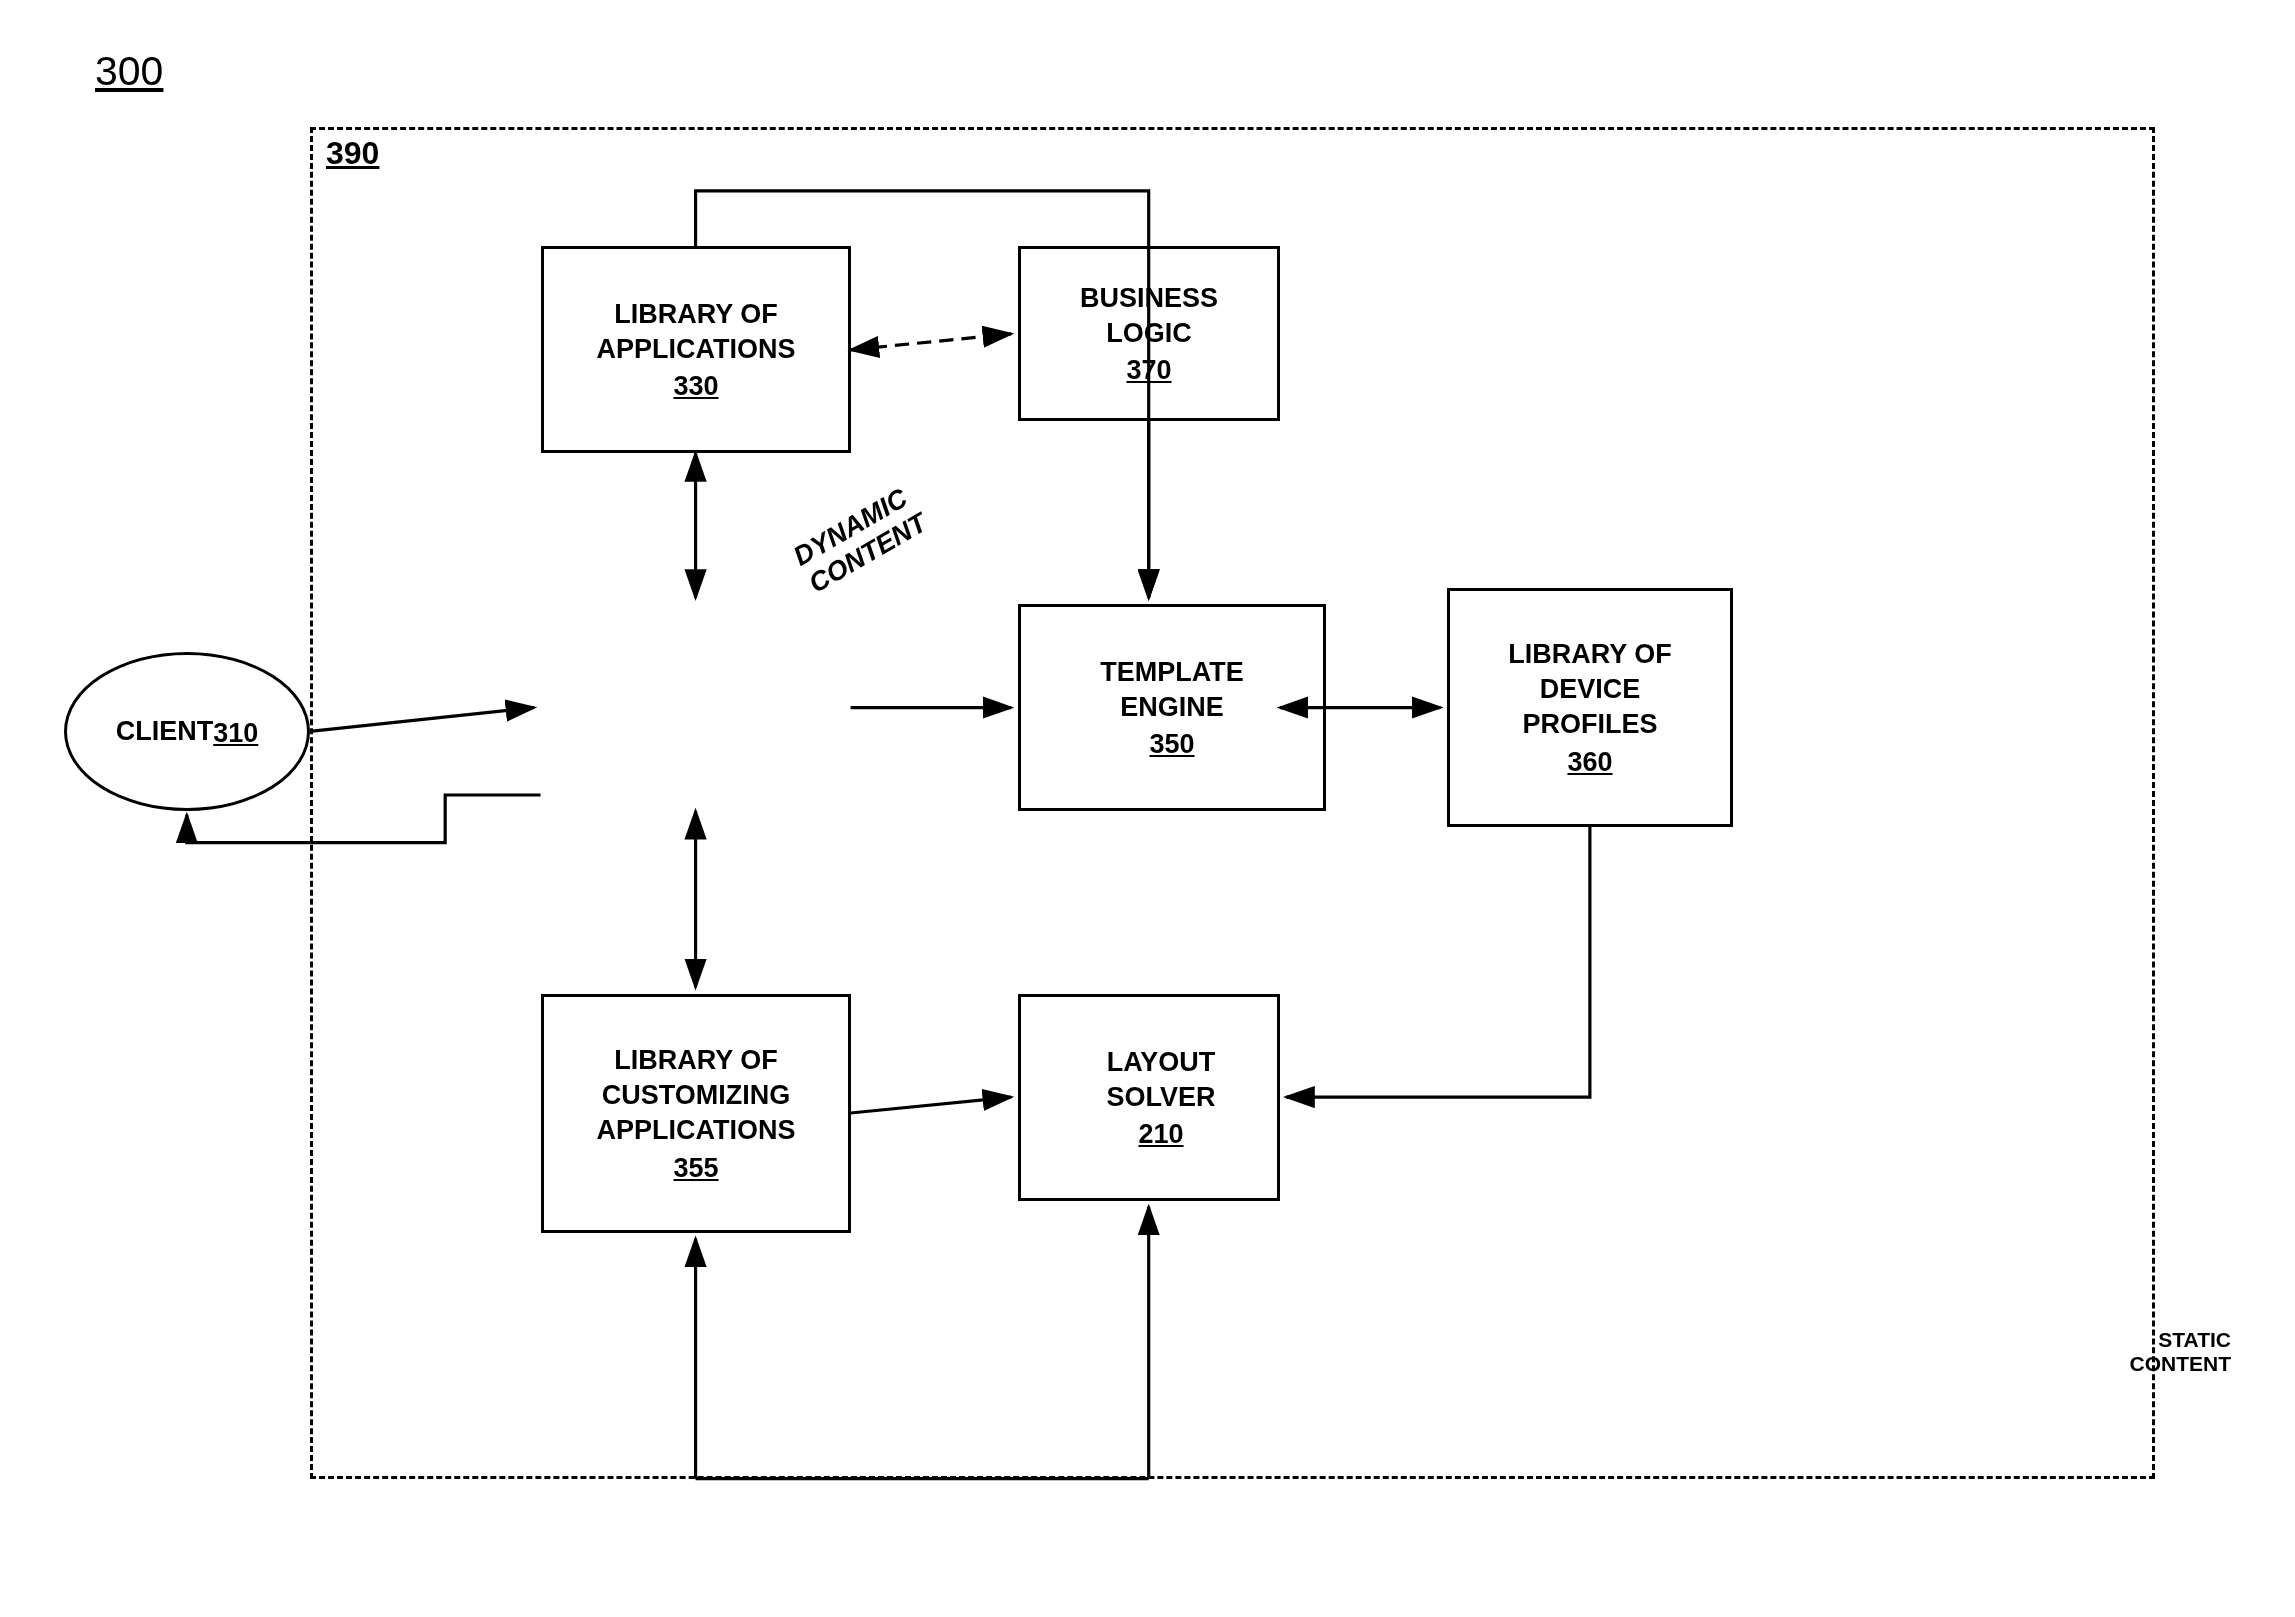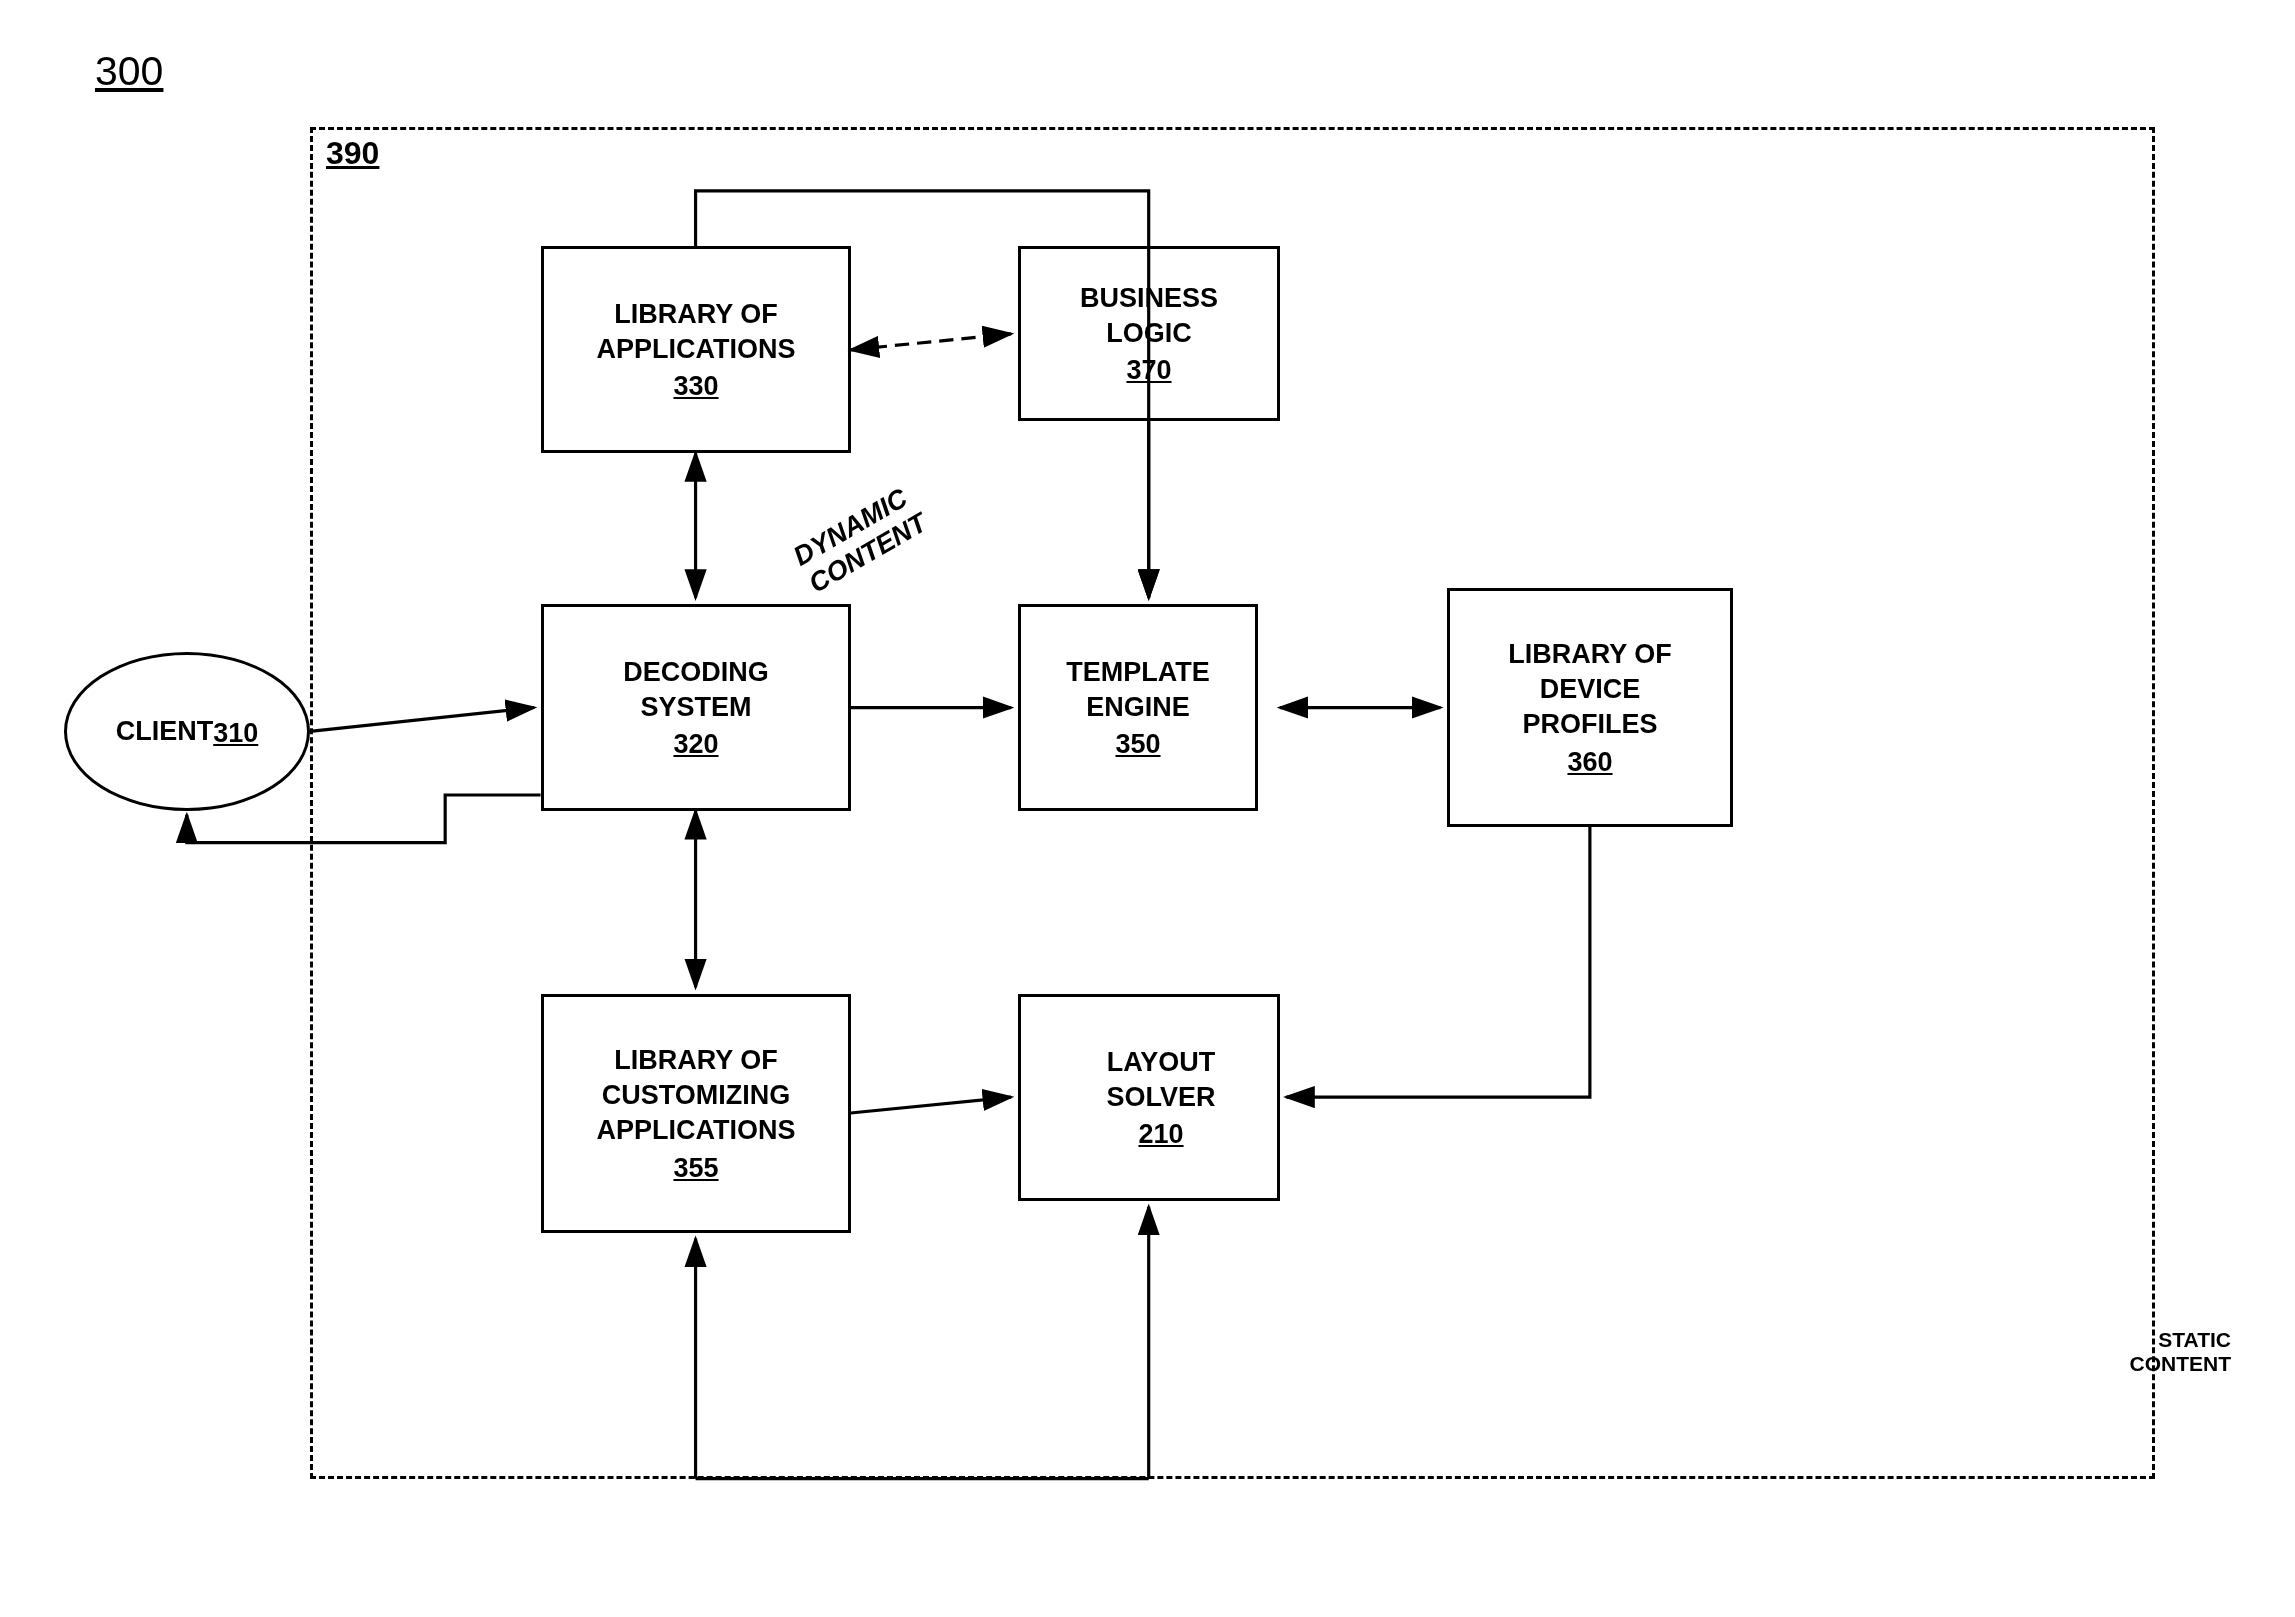--- a/index.html
+++ b/index.html
@@ -107,26 +107,22 @@
   <div class="box" style="top:246px; left:541px; width:310px; height:207px;">
     <span class="box-label">LIBRARY OF<br>APPLICATIONS</span>
     <span class="box-number">330</span>
   </div>
 
   <div class="box" style="top:246px; left:1018px; width:262px; height:175px;">
     <span class="box-label">BUSINESS<br>LOGIC</span>
     <span class="box-number">370</span>
   </div>
 
-  <div class="box" style="top:604px; left:541px; width:310px; height:207px;">
-    <span class="box-label">DECODING<br>SYSTEM</span>
-    <span class="box-number">320</span>
-  </div>
 
-  <div class="box" style="top:604px; left:1018px; width:240px; height:207px;">
+  <div class="box" style="top:604px; left:1018px; width:308px; height:207px;">
     <span class="box-label">TEMPLATE<br>ENGINE</span>
     <span class="box-number">350</span>
   </div>
 
   <div class="box" style="top:588px; left:1447px; width:286px; height:239px;">
     <span class="box-label">LIBRARY OF<br>DEVICE<br>PROFILES</span>
     <span class="box-number">360</span>
   </div>
 
   <div class="box" style="top:994px; left:541px; width:310px; height:239px;">

